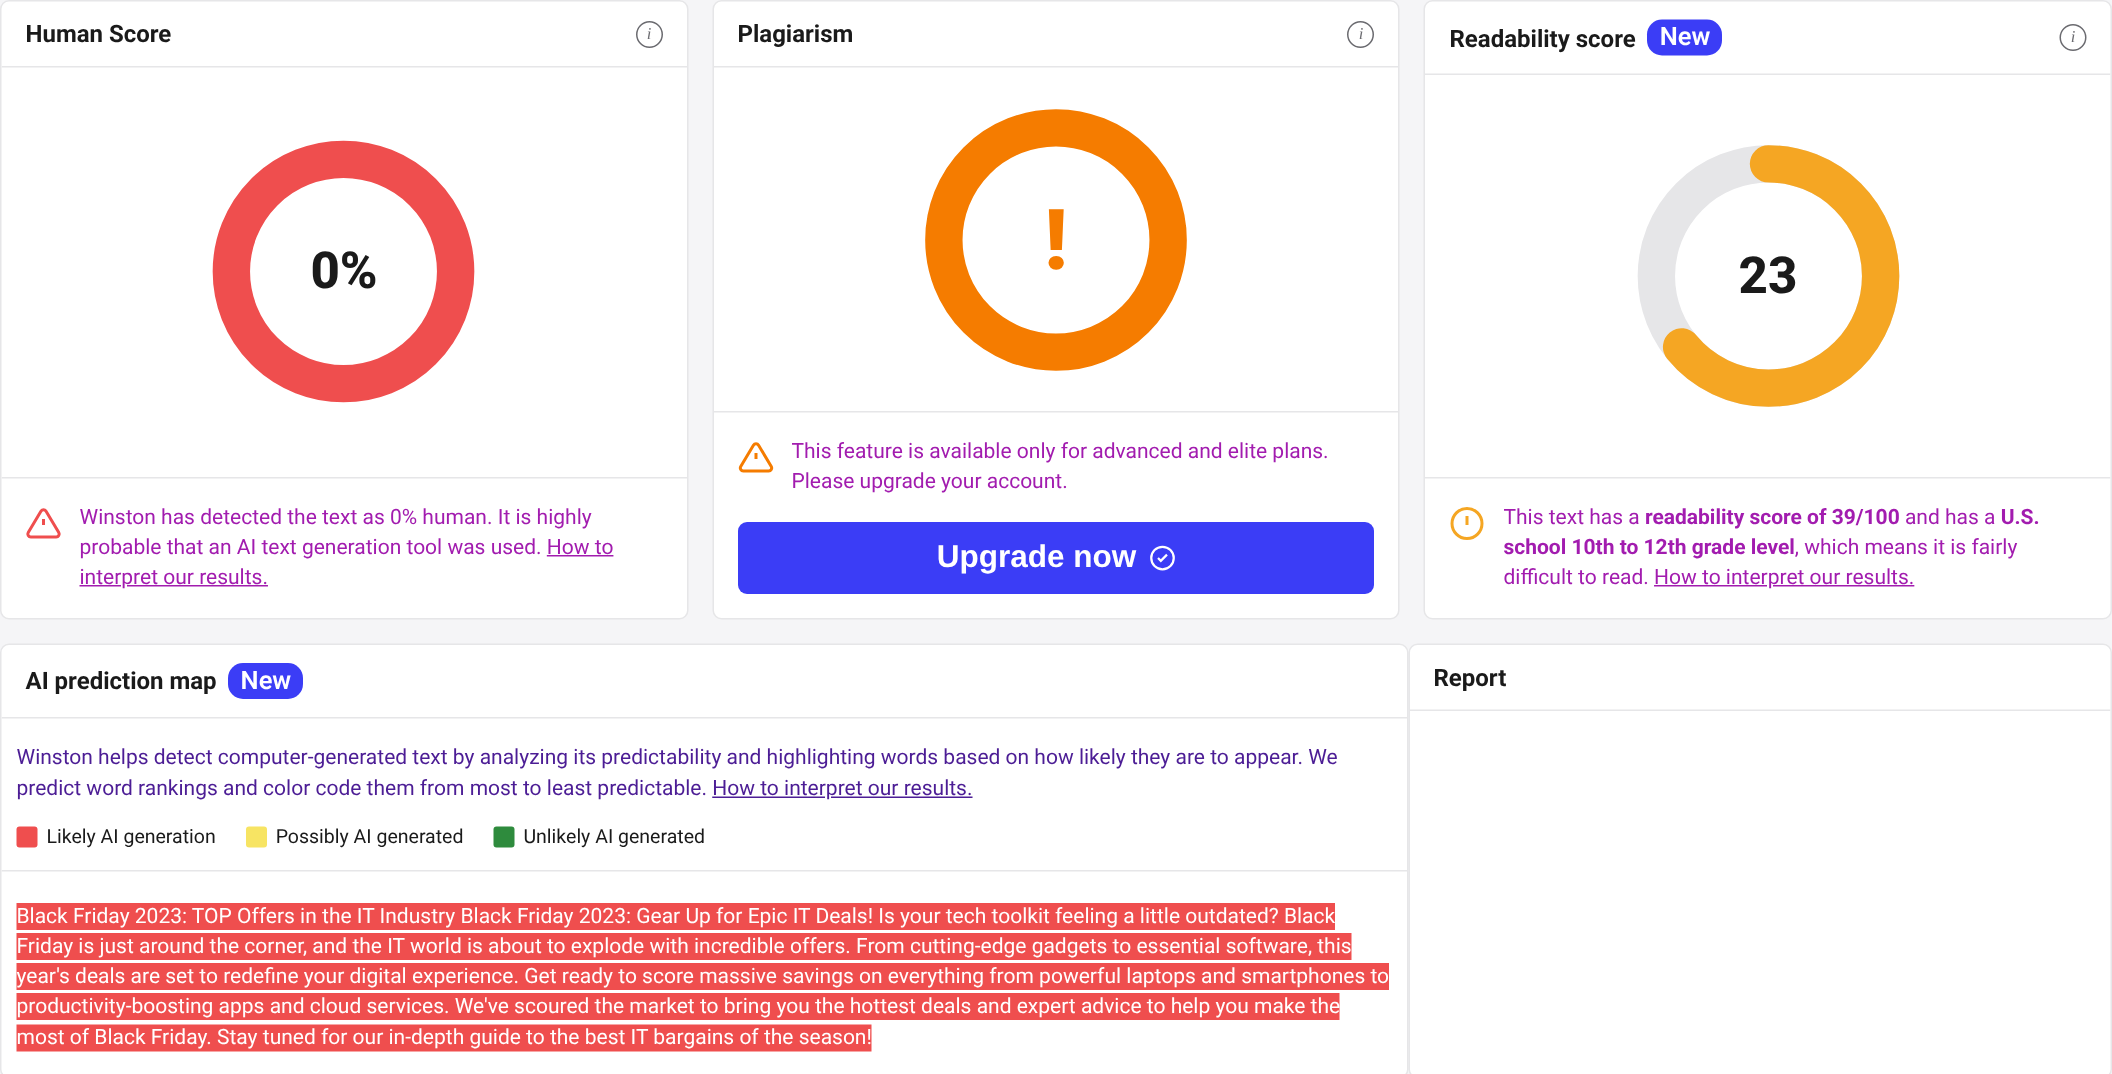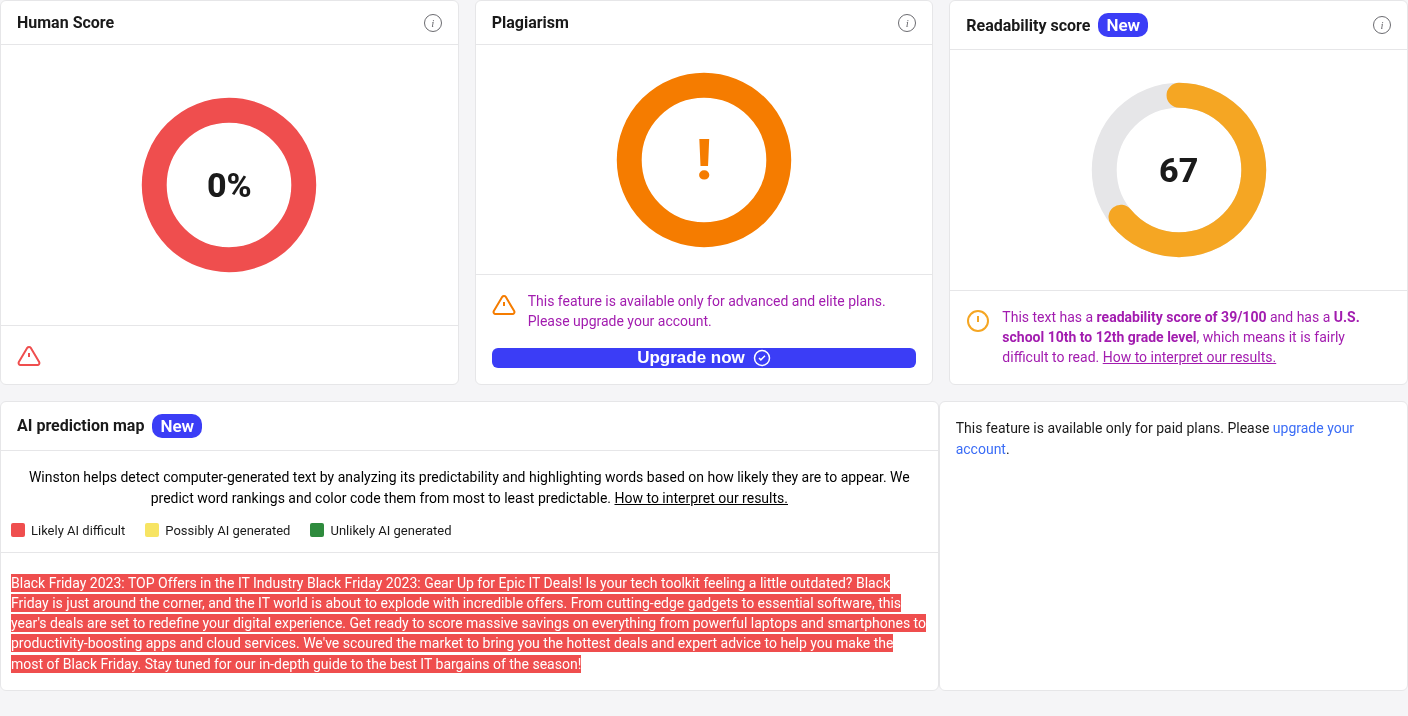--- a/index.html
+++ b/index.html
@@ -82,36 +82,36 @@
   display: flex;
   gap: 12px;
   align-items: flex-start;
 }
 .alert-icon { flex-shrink: 0; width: 24px; height: 24px; margin-top: 2px; }
 .footer-text { font-size: 14px; line-height: 1.45; color: #a21caf; }
 .footer-text a, .underline { text-decoration: underline; color: inherit; cursor: pointer; }
 .upgrade-btn {
   display: flex; align-items: center; justify-content: center; gap: 8px;
   background: #3b3df6; color: #fff;
-  padding: 0; margin: 0 16px 16px 16px;
-  border-radius: 6px; font-weight: 600; font-size: 17px;
+  padding: 12px; margin: 0 16px 16px 16px;
+  border-radius: 6px; font-weight: 600; font-size: 21px;
   cursor: pointer; border: none;
 }
 .row2 {
   display: grid;
   grid-template-columns: 2fr 1fr;
   margin-top: 16px;
   width: 1408px;
 }
 .pred-card { background: #fff; border: 1px solid #e6e6e8; border-radius: 6px; overflow: hidden; }
 .pred-header {
   display: flex; align-items: center; gap: 8px;
   padding: 12px 16px; border-bottom: 1px solid #e6e6e8;
 }
-.pred-desc { padding: 16px 10px 10px 10px; font-size: 14px; line-height: 1.5; color: #000000; text-align: center; }
+.pred-desc { padding: 16px 10px 10px 10px; font-size: 14px; line-height: 1.5; color: #4c1d95; }
 .legend { display: flex; gap: 20px; padding: 4px 10px 14px 10px; font-size: 13px; border-bottom: 1px solid #e6e6e8; }
 .legend-item { display: flex; align-items: center; gap: 6px; }
 .swatch { width: 14px; height: 14px; border-radius: 2px; }
 .highlight-text {
   margin: 20px 10px 16px 10px;
   font-size: 14px; line-height: 1.45;
 }
 .highlight-text span { background: #ef4e4e; color: #ffffff; padding: 1px 0; }
 .report-card { background: #fff; border: 1px solid #e6e6e8; border-radius: 6px; overflow: hidden; }
 .report-body { padding: 16px; font-size: 14px; line-height: 1.5; }
@@ -135,20 +135,23 @@
         </svg>
         <div class="circle-center">0%</div>
       </div>
     </div>
     <div class="card-footer">
       <svg class="alert-icon" viewBox="0 0 24 24" fill="none" stroke="#ef4e4e" stroke-width="2">
           <path d="M10.29 3.86L1.82 18a2 2 0 001.71 3h16.94a2 2 0 001.71-3L13.71 3.86a2 2 0 00-3.42 0z"></path>
           <line x1="12" y1="9" x2="12" y2="13"></line>
           <line x1="12" y1="17" x2="12.01" y2="17"></line>
         </svg>
+      <div class="footer-text">
+        <span>Winston has detected the text as 0% human. It is highly probable that an AI text generation tool was used. </span><a>How to interpret our results.</a>
+      </div>
     </div>
   </div>
 
   <div class="card">
     <div class="card-header">
       <div class="card-title">Plagiarism</div>
       <div class="info-icon">i</div>
     </div>
     <div class="card-body">
       <div class="circle-wrap">
@@ -182,21 +185,21 @@
         <span class="new-badge">New</span>
       </div>
       <div class="info-icon">i</div>
     </div>
     <div class="card-body">
       <div class="circle-wrap">
         <svg viewBox="0 0 100 100">
           <circle class="circle-bg" cx="50" cy="50" r="42" stroke-width="9"></circle>
           <circle class="circle-fg" cx="50" cy="50" r="42" stroke="#f5a623" stroke-dasharray="169 264" stroke-width="9"></circle>
         </svg>
-        <div class="circle-center">67</div>
+        <div class="circle-center">23</div>
       </div>
     </div>
     <div class="card-footer">
       <svg class="alert-icon" viewBox="0 0 24 24" fill="none" stroke="#f5a623" stroke-width="2">
           <circle cx="12" cy="12" r="10"></circle>
           <line x1="12" y1="7" x2="12" y2="13"></line>
           <line x1="12" y1="17" x2="12.01" y2="17"></line>
         </svg>
       <div class="footer-text">
         <span>This text has a </span><span class="bold">readability score of 39/100</span><span> and has a </span><span class="bold">U.S. school 10th to 12th grade level</span><span>, which means it is fairly difficult to read. </span><a>How to interpret our results.</a>
@@ -212,35 +215,35 @@
     <div class="pred-header">
       <span class="card-title">AI prediction map</span>
       <span class="new-badge">New</span>
     </div>
     <div class="pred-desc">
       <span>Winston helps detect computer-generated text by analyzing its predictability and highlighting words based on how likely they are to appear. We predict word rankings and color code them from most to least predictable. </span><a class="underline">How to interpret our results.</a>
     </div>
     <div class="legend">
       <div class="legend-item">
         <span class="swatch" style="background:#ef4e4e"></span>
-        <span>Likely AI difficult</span>
+        <span>Likely AI generation</span>
       </div>
       <div class="legend-item">
         <span class="swatch" style="background:#f7e463"></span>
         <span>Possibly AI generated</span>
       </div>
       <div class="legend-item">
         <span class="swatch" style="background:#2e8b3d"></span>
         <span>Unlikely AI generated</span>
       </div>
     </div>
     <div class="highlight-text">
       <span>Black Friday 2023: TOP Offers in the IT Industry Black Friday 2023: Gear Up for Epic IT Deals! Is your tech toolkit feeling a little outdated? Black Friday is just around the corner, and the IT world is about to explode with incredible offers. From cutting-edge gadgets to essential software, this year's deals are set to redefine your digital experience. Get ready to score massive savings on everything from powerful laptops and smartphones to productivity-boosting apps and cloud services. We've scoured the market to bring you the hottest deals and expert advice to help you make the most of Black Friday. Stay tuned for our in-depth guide to the best IT bargains of the season!</span>
     </div>
   </div>
 
   <div class="report-card">
-    <div class="report-body">
-      <span>This feature is available only for paid plans. Please </span><a>upgrade your account</a><span>.</span>
+    <div class="pred-header">
+      <span class="card-title">Report</span>
     </div>
   </div>
 
 </div>
 
 </body></html>

